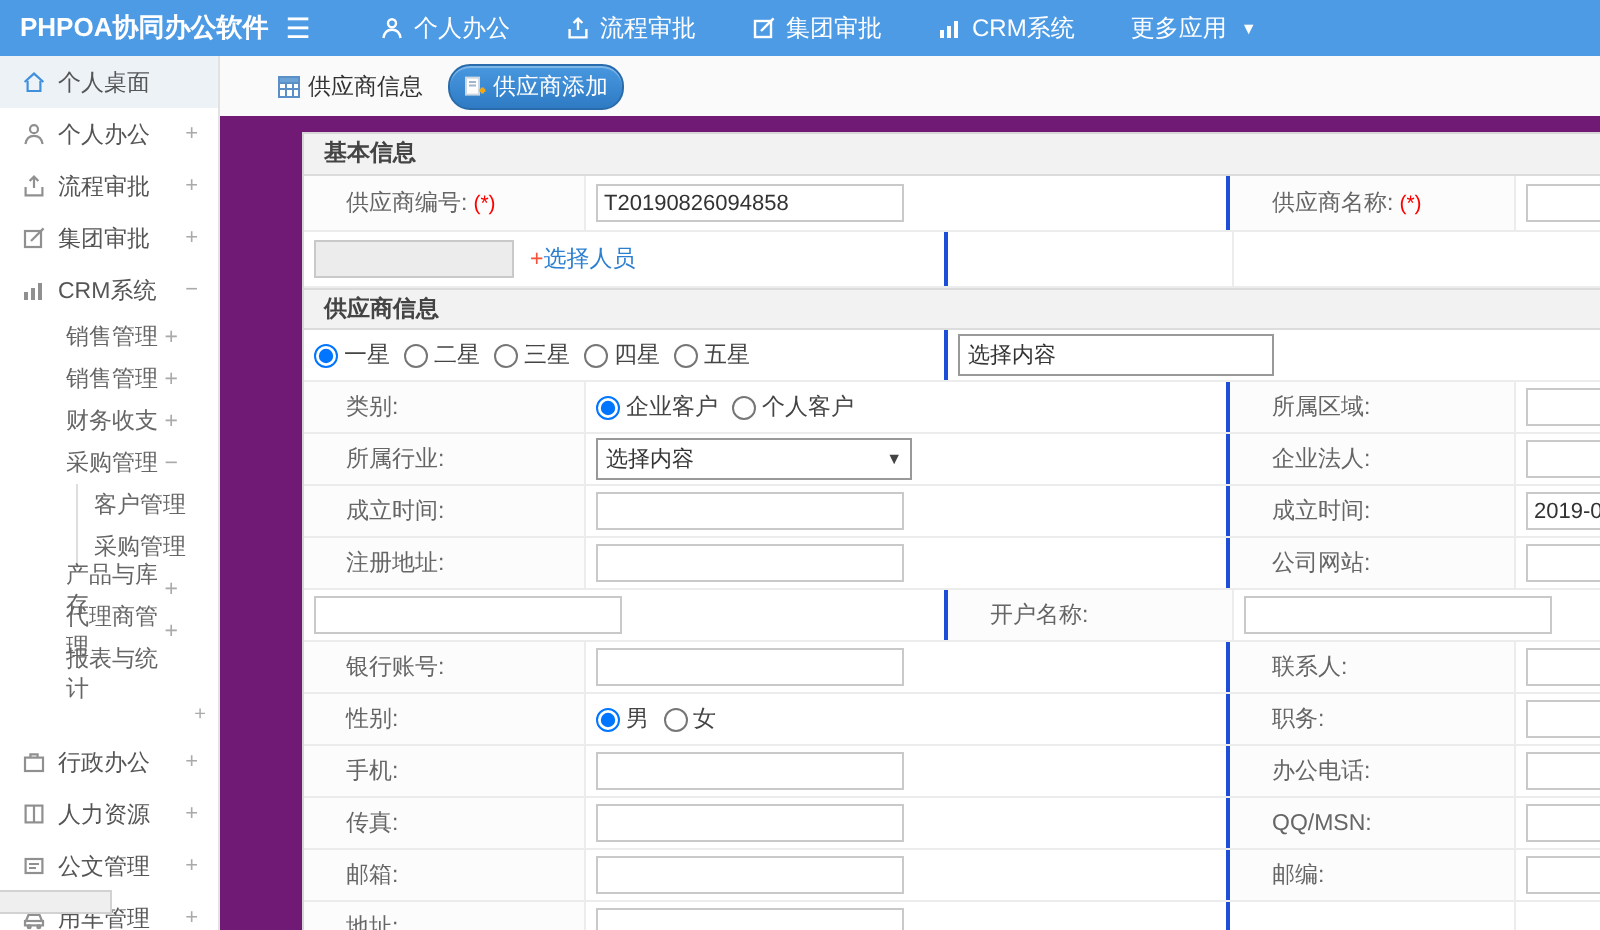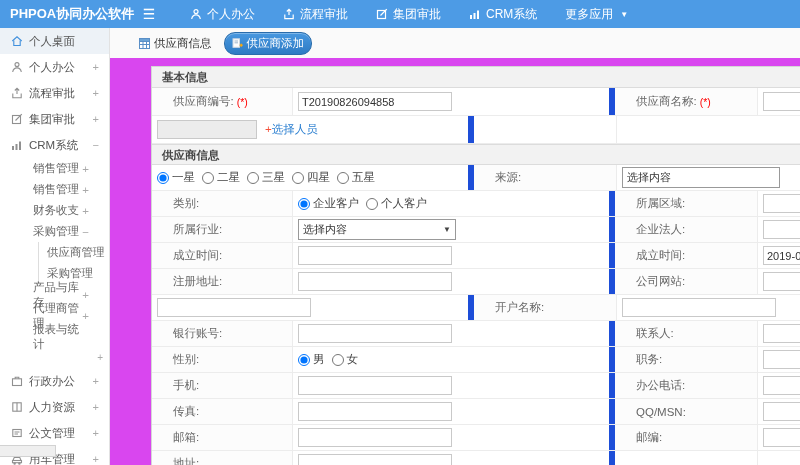--- a/index.html
+++ b/index.html
@@ -13,21 +13,21 @@
   .topbar { height:28px; background:#4d9be5; display:flex; align-items:center; color:#fff; }
   .logo { width:132px; padding-left:10px; font-size:13px; font-weight:bold; white-space:nowrap; }
   .burger { width:34px; text-align:center; font-size:14px; cursor:pointer; }
   .tnav { display:flex; align-items:center; margin-left:24px; }
   .tnav-item { display:flex; align-items:center; gap:5px; margin-right:28px; font-size:12px; cursor:pointer; white-space:nowrap; }
   .tnav-item svg { display:block; }
   .tcaret { font-size:8px; margin-left:2px; }
   
   .main { display:flex; height:437px; }
   .sidebar { width:110px; background:#fff; border-right:1px solid #e2e2e2; overflow:hidden; flex:none; }
-  .content { flex:1; overflow:hidden; background:#d946ef; }
+  .content { flex:1; overflow:hidden; background:#701a75; }
   
   .sitem { height:26px; display:flex; align-items:center; padding:0 10px 0 11px; font-size:11.5px; color:#555; cursor:pointer; }
   .sitem svg { margin-right:6px; flex:none; }
   .sitem .sign { margin-left:auto; color:#aaa; font-size:11px; }
   .sitem.active { background:#edf2f7; }
   .sub1 { height:21px; display:flex; align-items:center; padding:0 20px 0 33px; font-size:11.5px; color:#666; cursor:pointer; }
   .sub1 .sign { margin-left:auto; color:#aaa; }
   .sub1.long { font-size:10px; padding-left:28px; padding-right:6px; }
   .sub2 { height:21px; display:flex; align-items:center; margin-left:38px; border-left:1px solid #ddd; padding-left:8px; font-size:11.5px; color:#666; cursor:pointer; }
   
@@ -39,21 +39,21 @@
   .panel { margin:8px 0 0 41px; width:1080px; background:#fff; border:1px solid #d6d6d6; }
   .sec { height:21px; line-height:21px; background:#f2f2f2; border-bottom:1px solid #dcdcdc; color:#444;
          font-weight:bold; font-size:11.5px; padding-left:10px; }
   .sec + .sec, .frow + .sec { border-top:1px solid #dcdcdc; }
   .frow { display:flex; border-bottom:1px solid #ececec; align-items:stretch; }
   .frow.basic { height:28px; }
   .frow.info { height:26px; }
   .lc { width:141px; border-right:1px solid #ececec; display:flex; align-items:center; padding-left:21px;
         color:#666; font-size:11.5px; background:#fcfcfc; flex:none; }
   .lc.plain { background:#fff; }
-  .fc { width:322px; border-right:6px solid #1d4ed8; display:flex; align-items:center; padding-left:5px; flex:none; }
+  .fc { width:322px; border-right:2px solid #1d4ed8; display:flex; align-items:center; padding-left:5px; flex:none; }
   .lc2 { width:143px; }
   .fc2 { flex:1; display:flex; align-items:center; padding-left:5px; border-right:none; }
   .req { color:#f00; margin-left:3px; font-size:10.5px; }
   .txt { width:154px; height:19px; border:1px solid #c9c9c9; font-size:11px; padding:0 3px; color:#333;
          font-family:"Liberation Sans","DejaVu Sans",sans-serif; }
   .txt:disabled, .txt.dis { width:100px; background:#ececec; }
   .sel { width:158px; height:21px; border:1px solid #999; background:#fff; display:flex; align-items:center;
          justify-content:space-between; padding:0 4px; font-size:11px; color:#333; cursor:pointer; }
   .sel .car { font-size:8px; color:#444; }
   .ro { display:flex; align-items:center; margin-right:7px; font-size:11.5px; color:#444; cursor:pointer; white-space:nowrap;justify-content:center; }
@@ -162,21 +162,21 @@
     </div>
     <div class="sub1">
       <span>财务收支</span>
       <span class="sign">+</span>
     </div>
     <div class="sub1">
       <span>采购管理</span>
       <span class="sign">−</span>
     </div>
     <div class="sub2">
-      <span>供应商管理</span>
+      <span>客户管理</span>
     </div>
     <div class="sub2">
       <span>采购管理</span>
     </div>
     <div class="sub1">
       <span>产品与库存</span>
       <span class="sign">+</span>
     </div>
     <div class="sub1">
       <span>代理商管理</span>
@@ -294,23 +294,20 @@
             </label>
           <label class="ro">
               <input type="radio" name="level" style="">
               <span>四星</span>
             </label>
           <label class="ro">
               <input type="radio" name="level" style="">
               <span>五星</span>
             </label>
         </div>
-        <div class="lc lc2">
-            <span>来源:</span>
-          </div>
         <div class="fc2">
           <div class="sel">
               <span>选择内容</span>
             </div>
         </div>
       </div>
 
       <div class="frow info">
         <div class="lc">
             <span>类别:</span>

